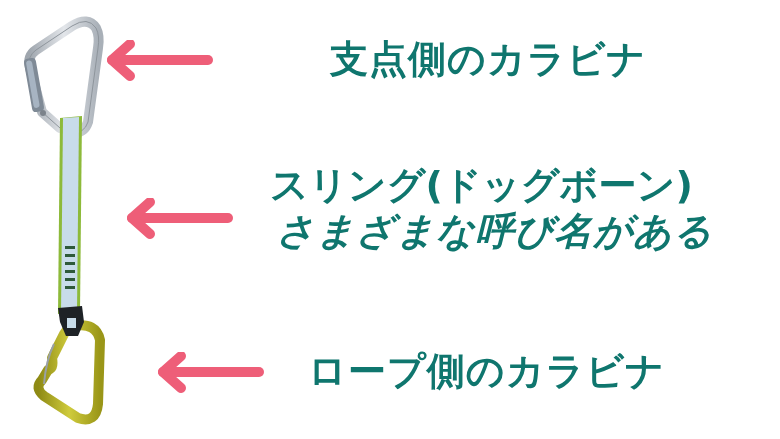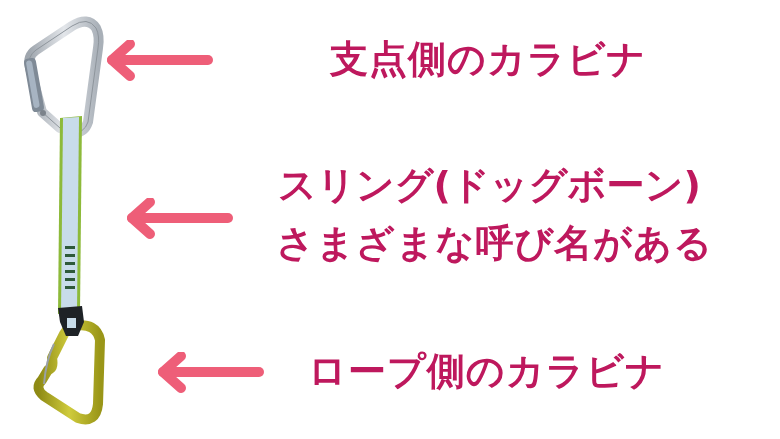--- a/index.html
+++ b/index.html
@@ -1,24 +1,24 @@
 <!DOCTYPE html>
 <html><head>
 <meta charset="utf-8">
 <style>
   html, body { margin: 0; padding: 0; background: #ffffff; }
   body { width: 780px; height: 439px; position: relative; overflow: hidden;
          font-family: "DejaVu Sans", "Liberation Sans", sans-serif; }
   .figure { position: absolute; left: 0; top: 0; width: 120px; height: 439px; }
   .arrow { position: absolute; }
-  .label { position: absolute; color: #be185d; font-weight: bold; white-space: nowrap;
+  .label { position: absolute; color: #0f766e; font-weight: bold; white-space: nowrap;
            font-size: 38px; line-height: 1; letter-spacing: 1px; }
   #label-top { left: 330px; top: 40px; }
-  #label-mid1 { left: 278px; top: 166px; letter-spacing: 0px; }
-  #label-mid2 { left: 276px; top: 224px; letter-spacing: 1px; }
+  #label-mid1 { left: 270px; top: 166px; letter-spacing: 0px; }
+  #label-mid2 { left: 276px; top: 212px; letter-spacing: 1px; font-style: italic; }
   #label-bot { left: 308px; top: 352px; }
 </style>
 </head>
 <body>
 
 <svg class="figure" viewBox="0 0 120 439" width="120" height="439" xmlns="http://www.w3.org/2000/svg">
   <defs>
     <linearGradient id="silver" x1="0" y1="0" x2="1" y2="0">
       <stop offset="0" stop-color="#9FA6AE"></stop>
       <stop offset="0.5" stop-color="#E3E6EA"></stop>

